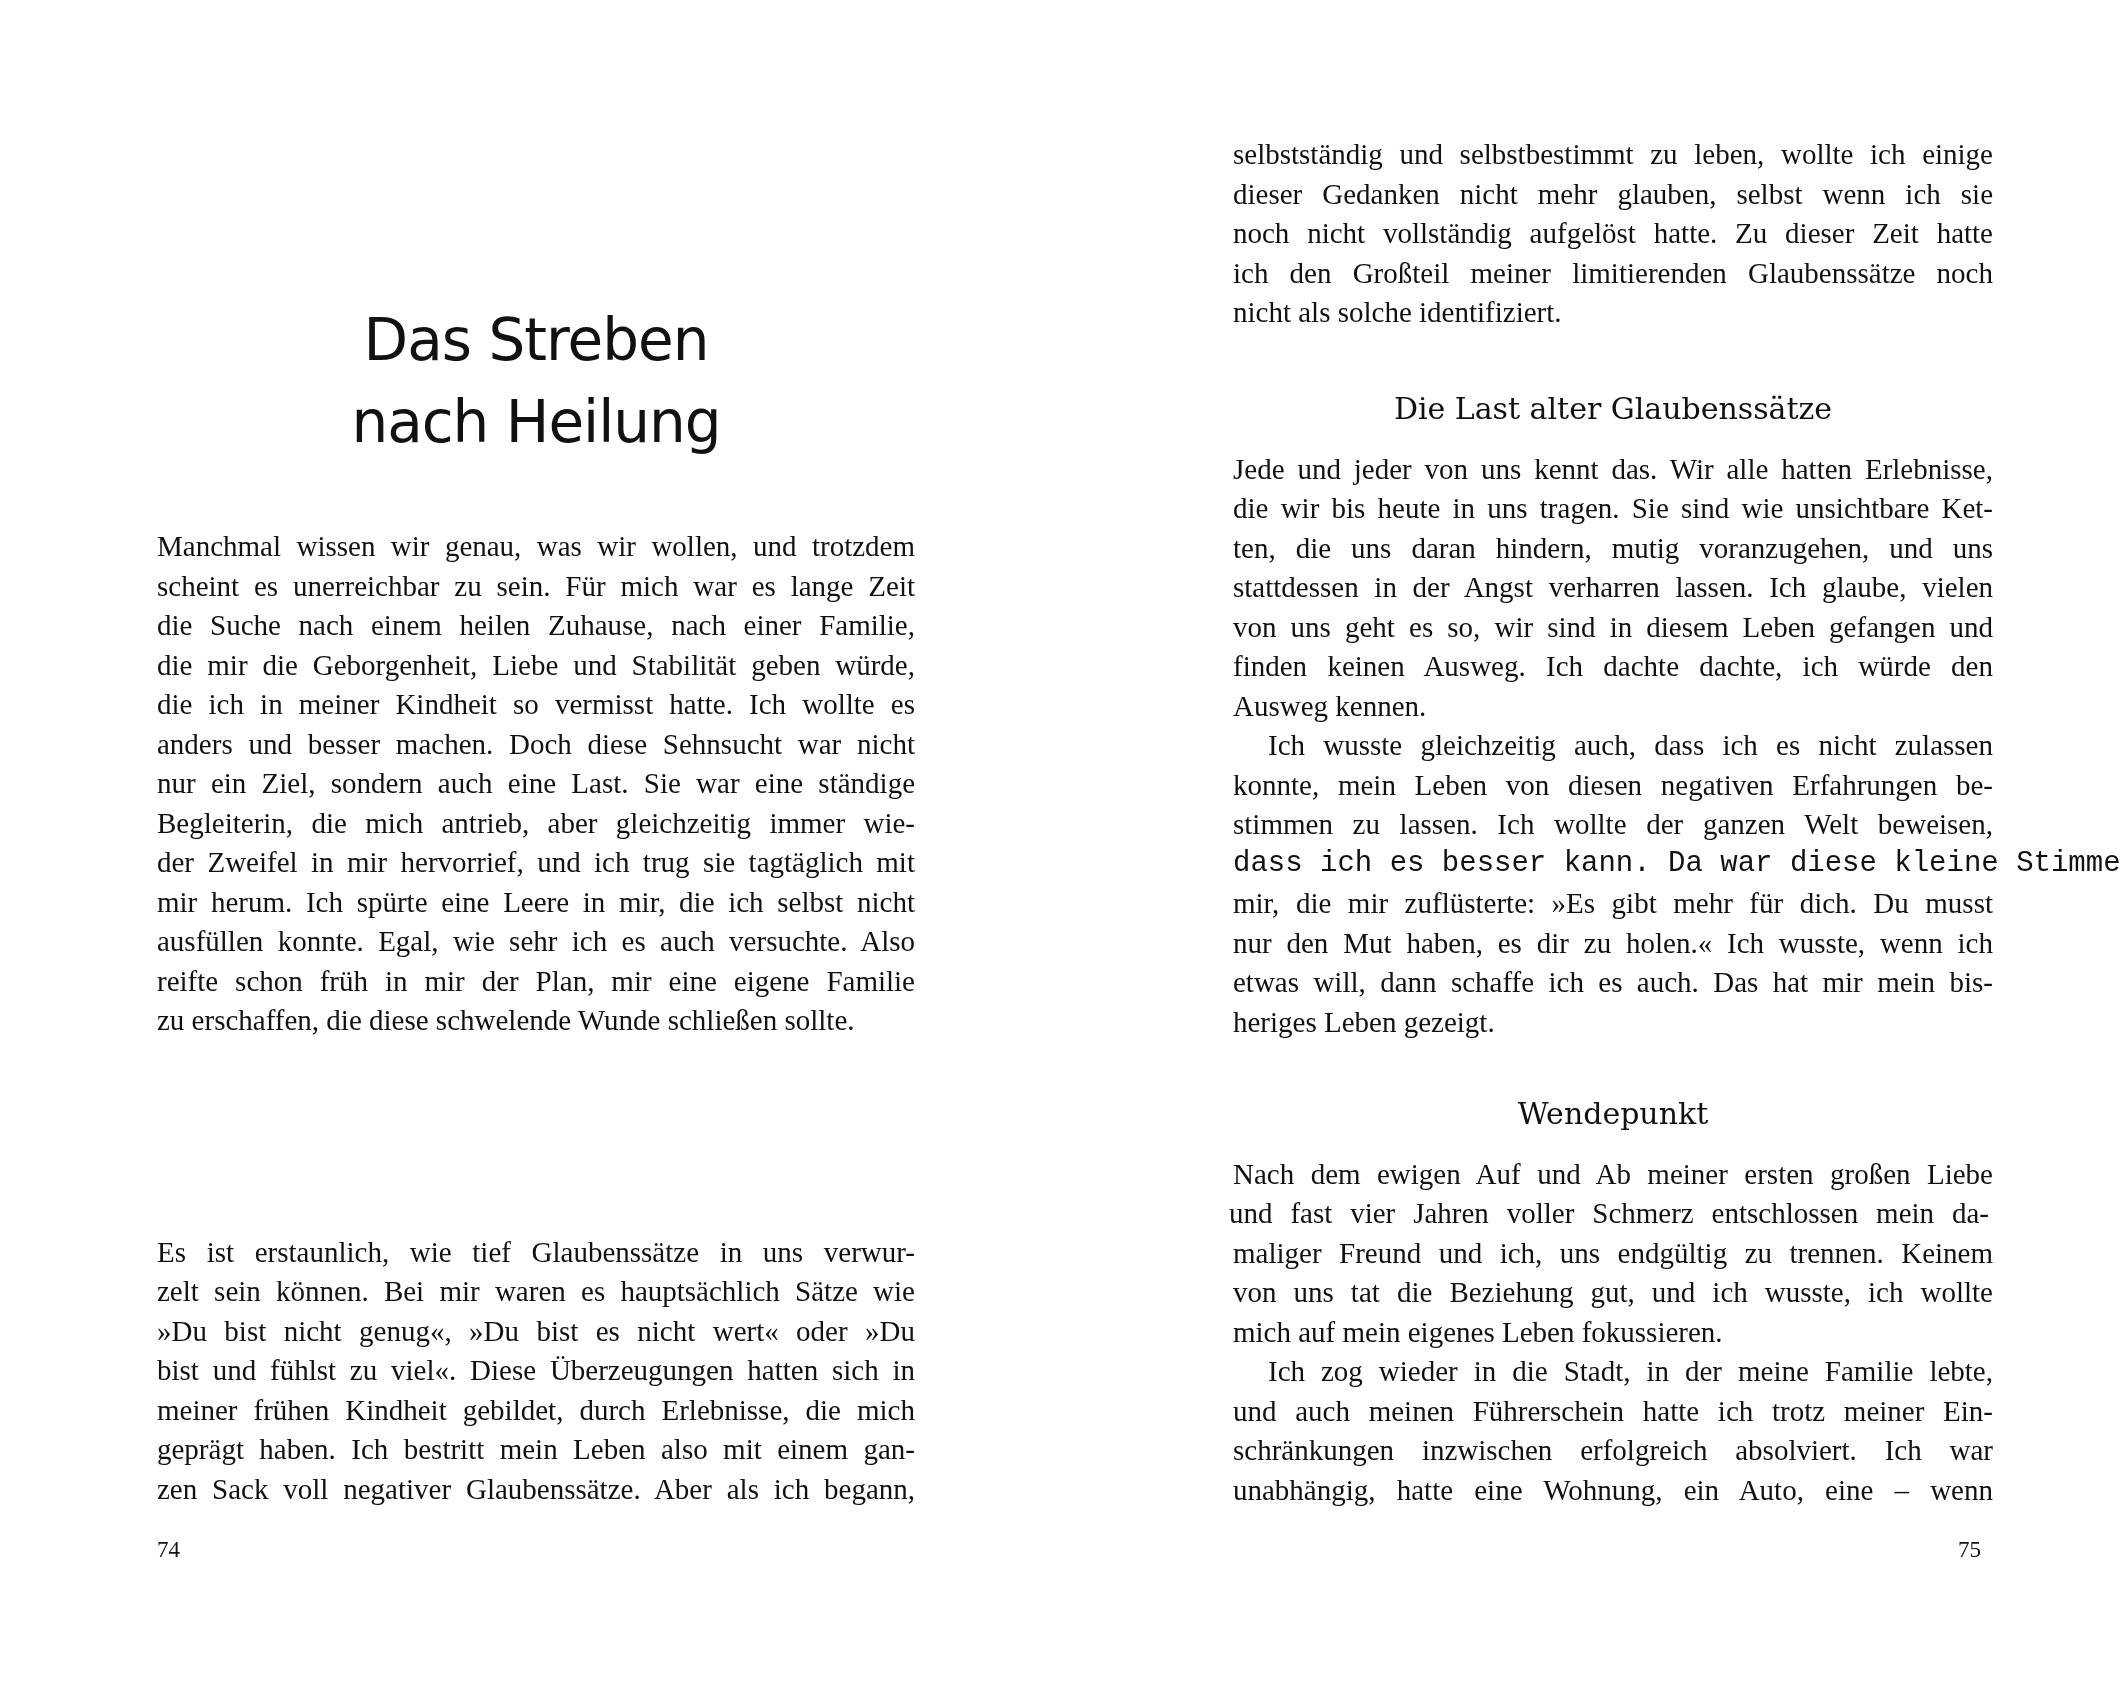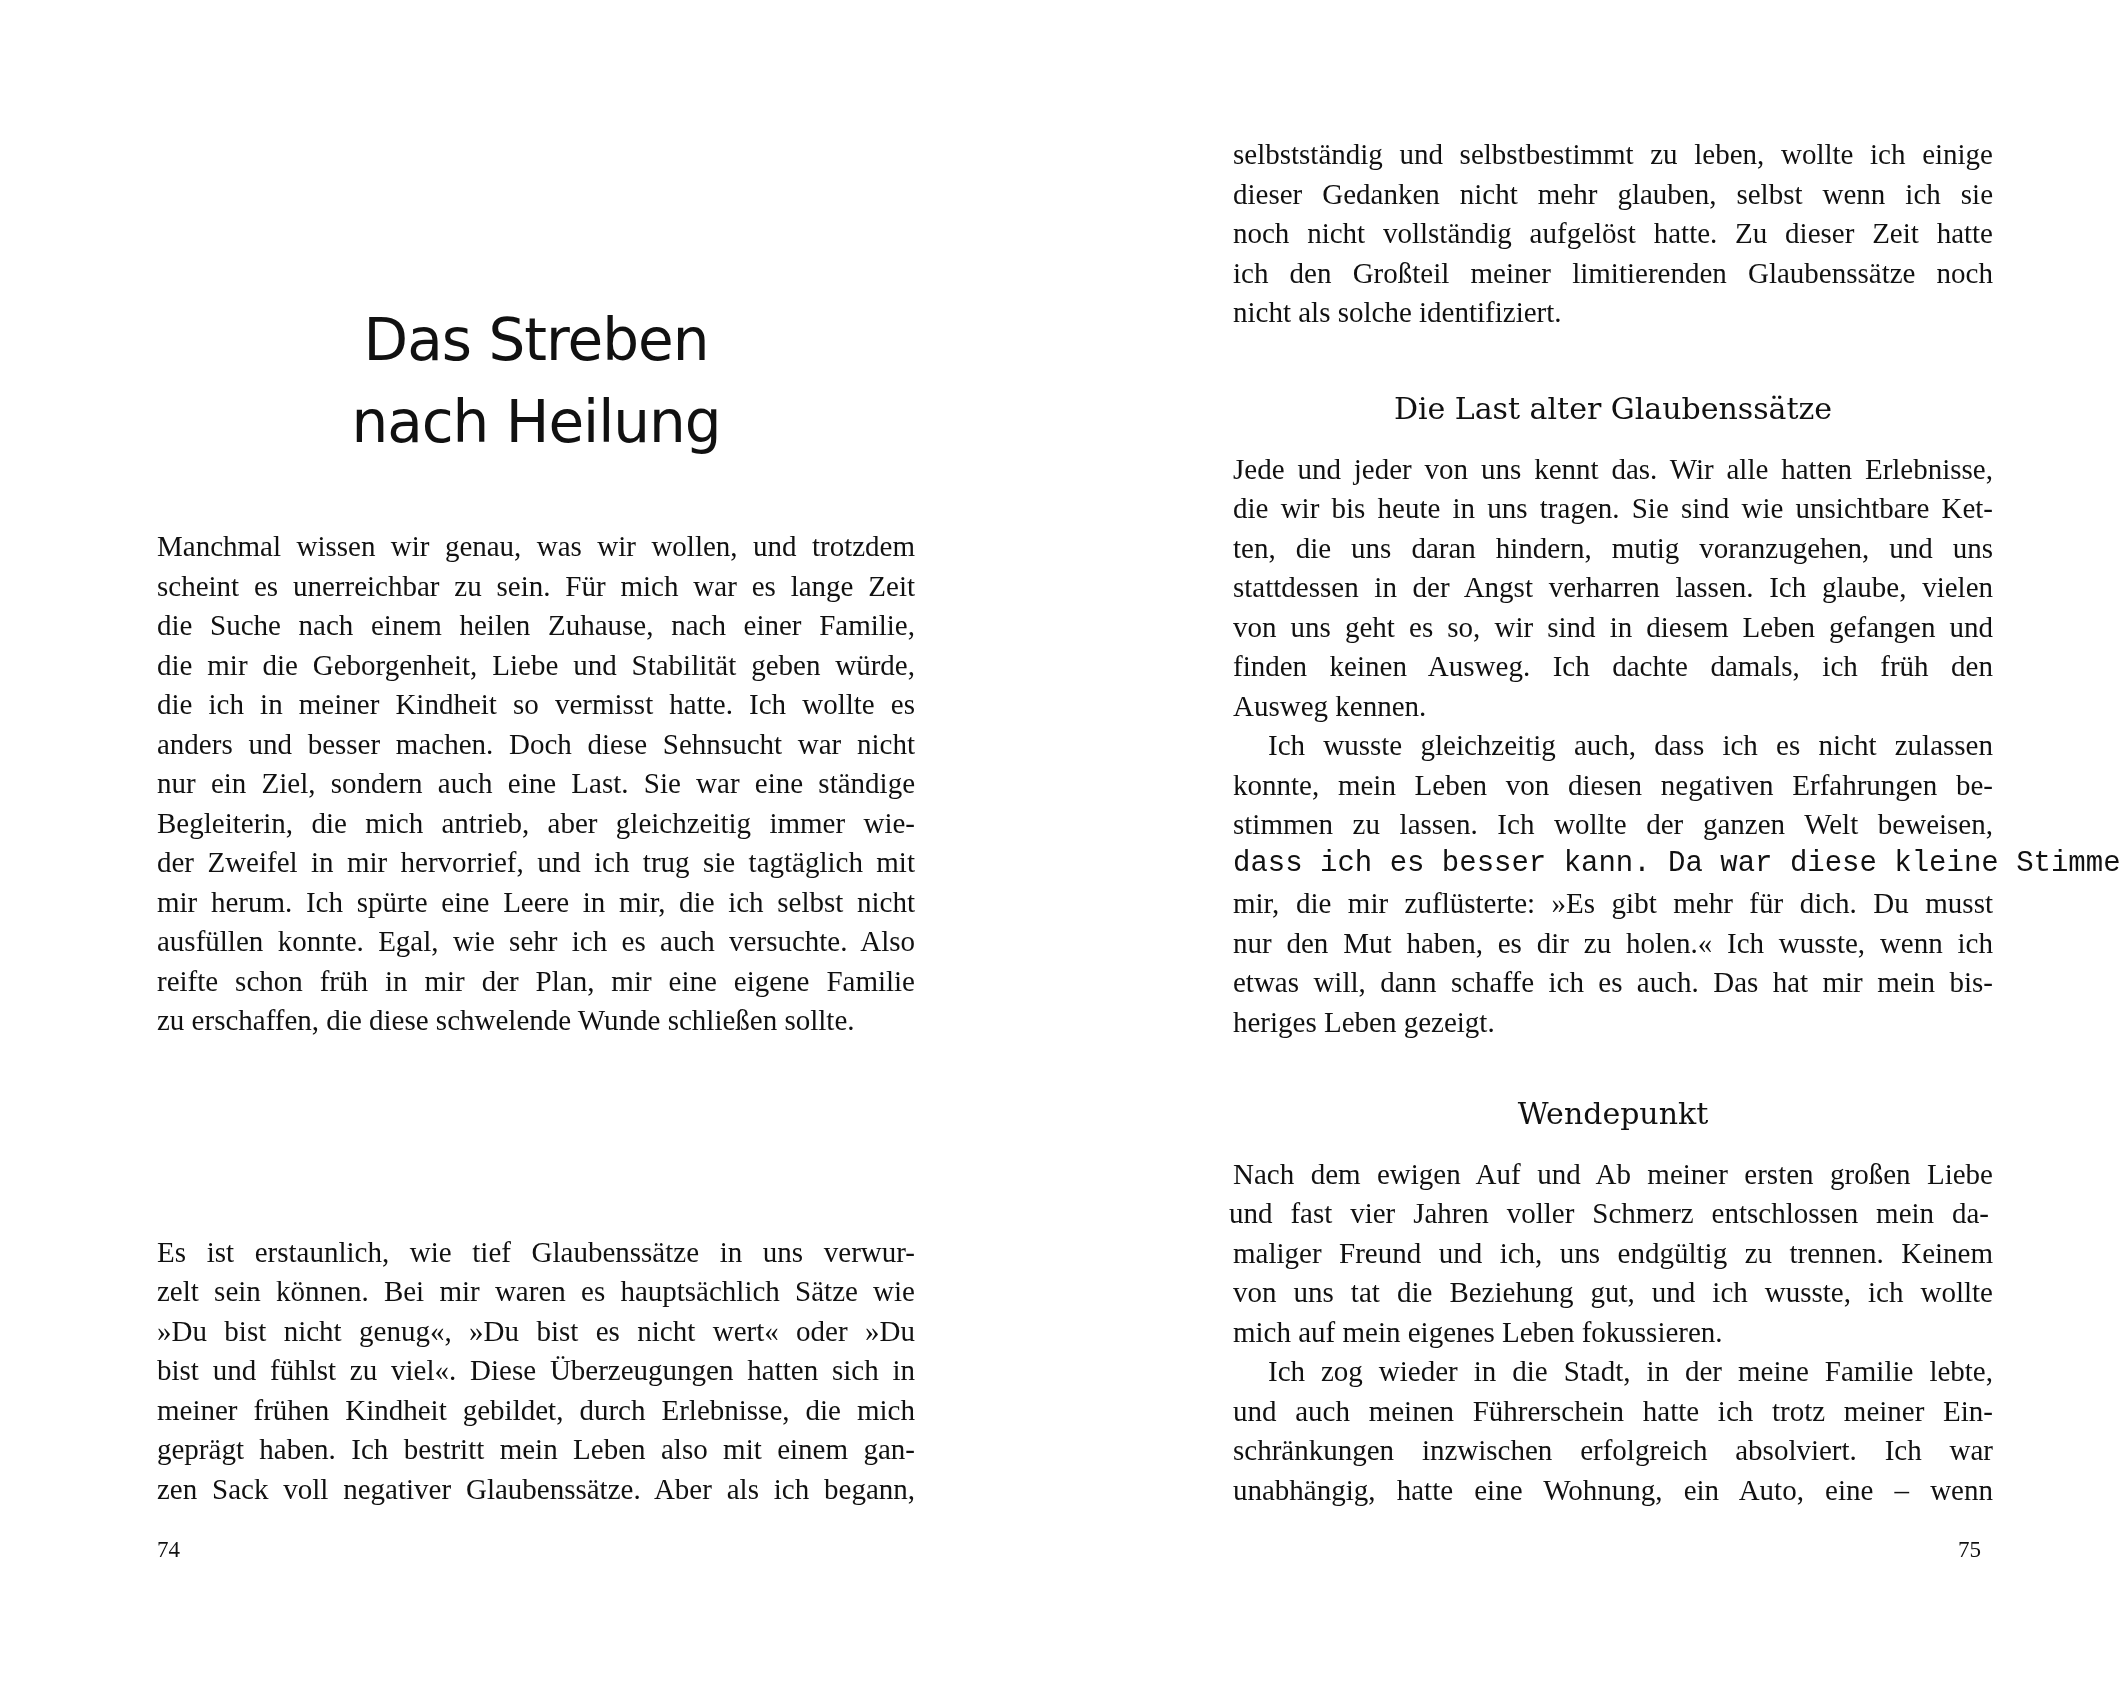--- a/index.html
+++ b/index.html
@@ -86,21 +86,21 @@
   </div>
 
   <div class="sub-title" style="left:170px; width:760px; top:389px;">Die Last alter Glaubenssätze</div>
 
   <div>
     <div class="line" style="left:170px; width:760px; top:449px;">Jede und jeder von uns kennt das. Wir alle hatten Erlebnisse,</div>
     <div class="line" style="left:170px; width:760px; top:488px;">die wir bis heute in uns tragen. Sie sind wie unsichtbare Ket-</div>
     <div class="line" style="left:170px; width:760px; top:528px;">ten, die uns daran hindern, mutig voranzugehen, und uns</div>
     <div class="line" style="left:170px; width:760px; top:567px;">stattdessen in der Angst verharren lassen. Ich glaube, vielen</div>
     <div class="line" style="left:170px; width:760px; top:607px;">von uns geht es so, wir sind in diesem Leben gefangen und</div>
-    <div class="line" style="left:170px; width:760px; top:646px;">finden keinen Ausweg. Ich dachte damals, ich früh den</div>
+    <div class="line" style="left:170px; width:760px; top:646px;">finden keinen Ausweg. Ich dachte dachte, ich würde den</div>
     <div class="line last" style="left:170px; width:760px; top:686px;">Ausweg kennen.</div>
     <div class="line" style="left:205px; width:725px; top:725px;">Ich wusste gleichzeitig auch, dass ich es nicht zulassen</div>
     <div class="line" style="left:170px; width:760px; top:765px;">konnte, mein Leben von diesen negativen Erfahrungen be-</div>
     <div class="line" style="left:170px; width:760px; top:804px;">stimmen zu lassen. Ich wollte der ganzen Welt beweisen,</div>
     <div class="line" style="left:170px; width:760px; top:844px;font-family:Liberation Mono, monospace;">dass ich es besser kann. Da war diese kleine Stimme in</div>
     <div class="line" style="left:170px; width:760px; top:883px;">mir, die mir zuflüsterte: »Es gibt mehr für dich. Du musst</div>
     <div class="line" style="left:170px; width:760px; top:923px;">nur den Mut haben, es dir zu holen.« Ich wusste, wenn ich</div>
     <div class="line" style="left:170px; width:760px; top:962px;">etwas will, dann schaffe ich es auch. Das hat mir mein bis-</div>
     <div class="line last" style="left:170px; width:760px; top:1002px;">heriges Leben gezeigt.</div>
   </div>

